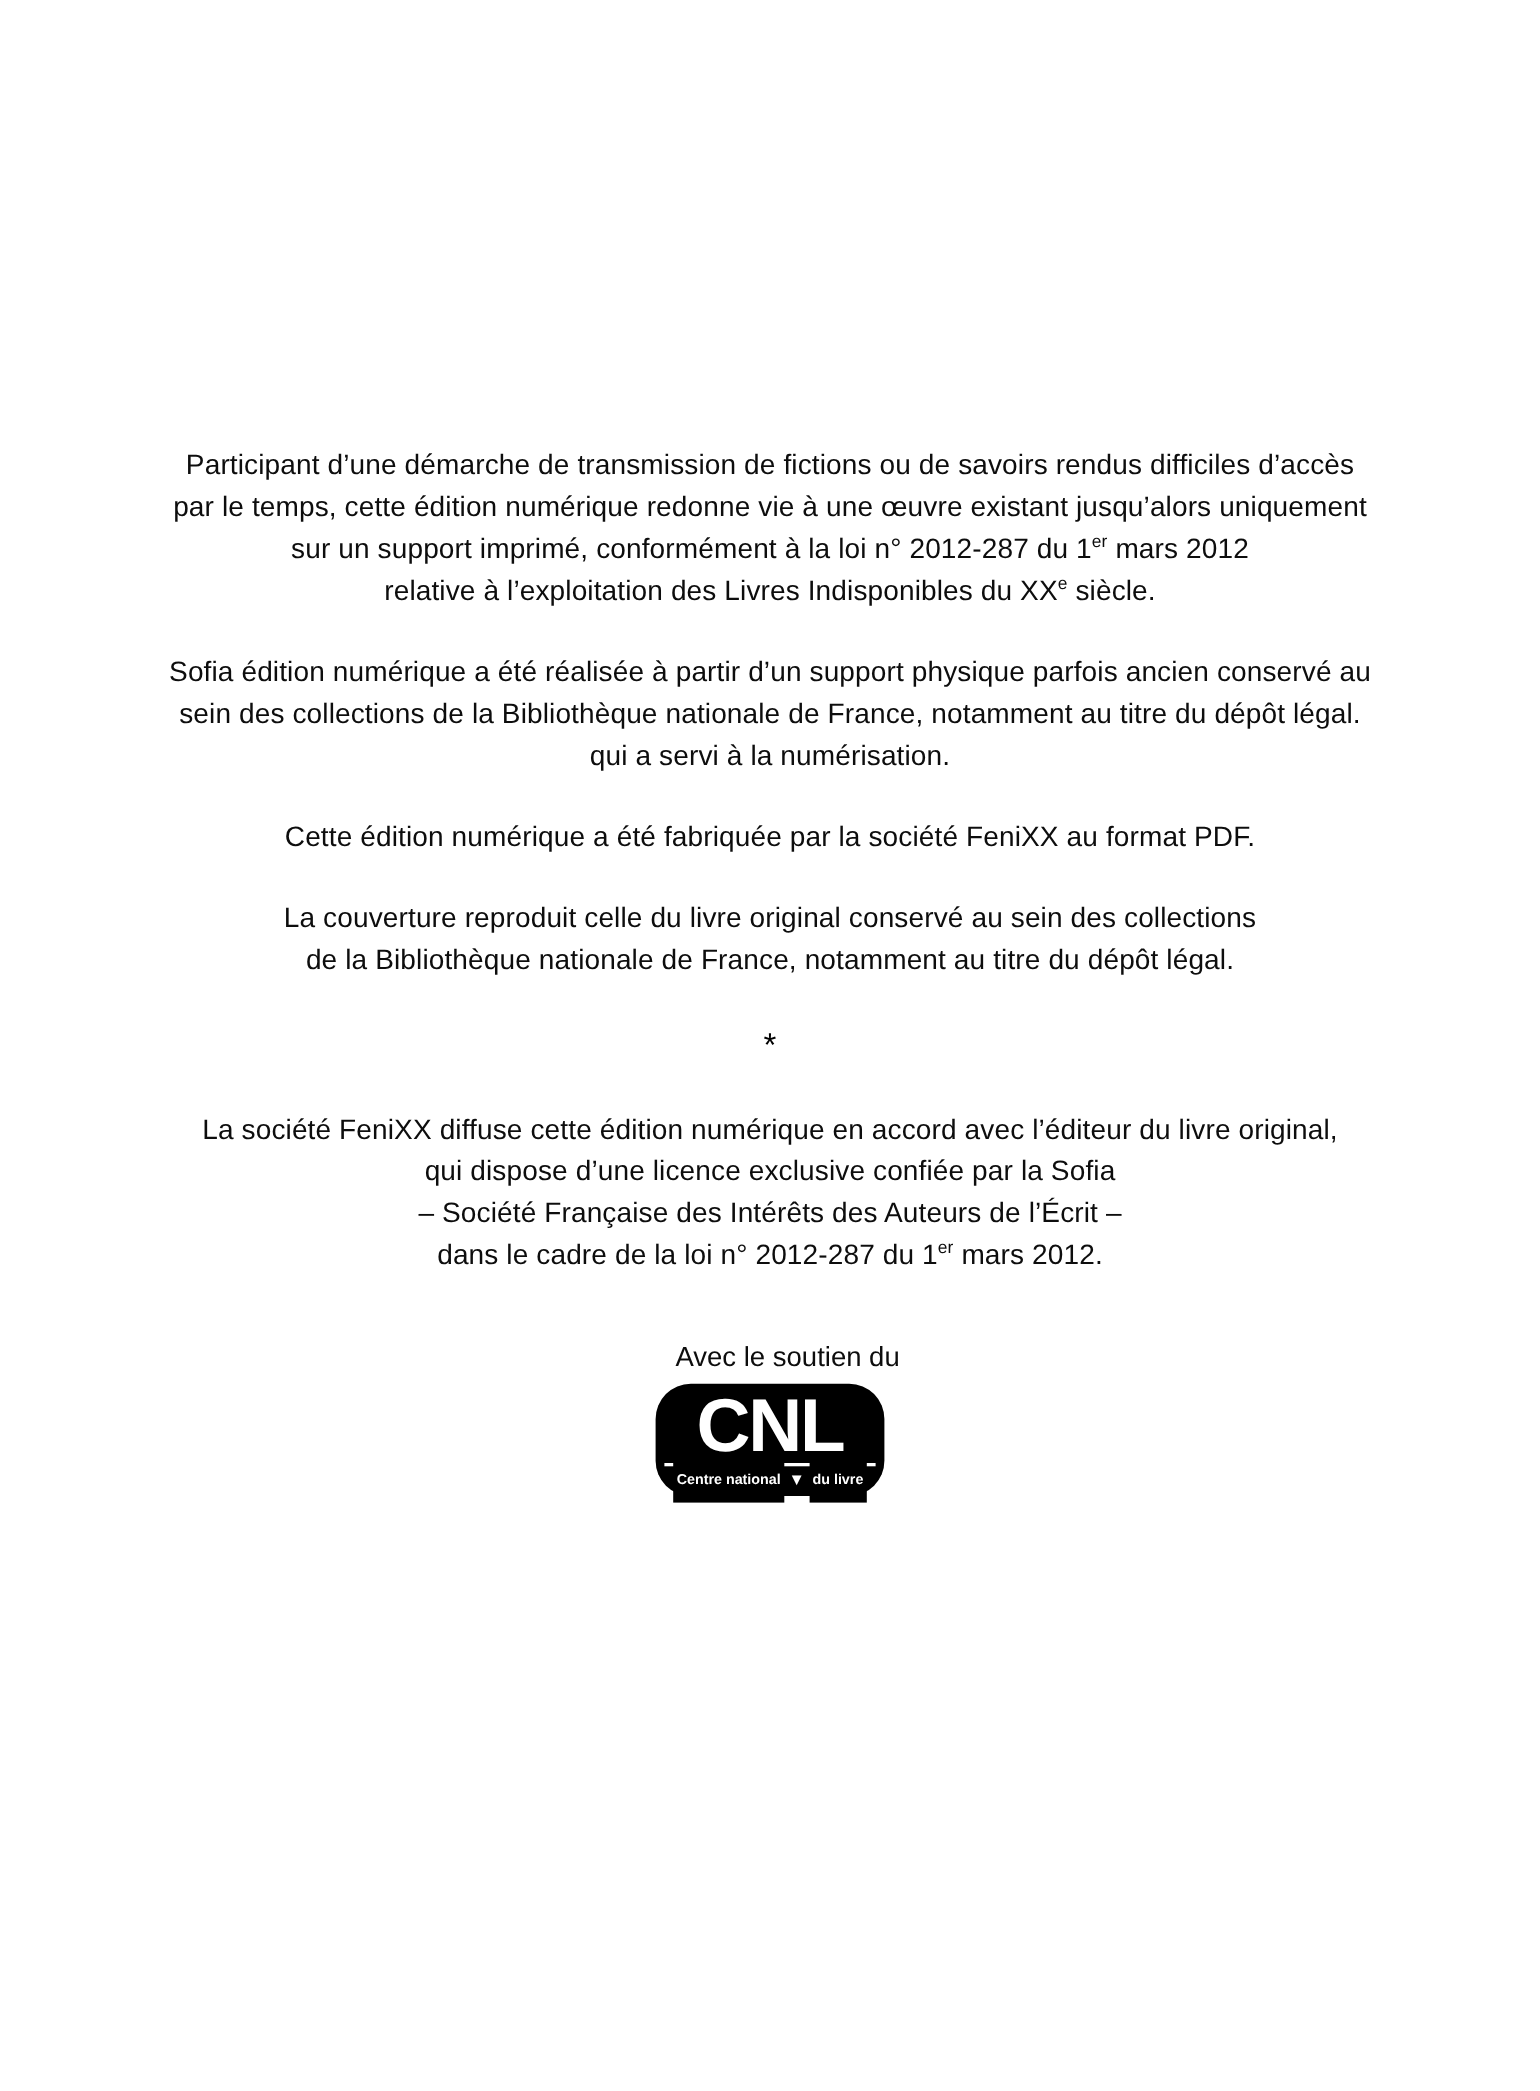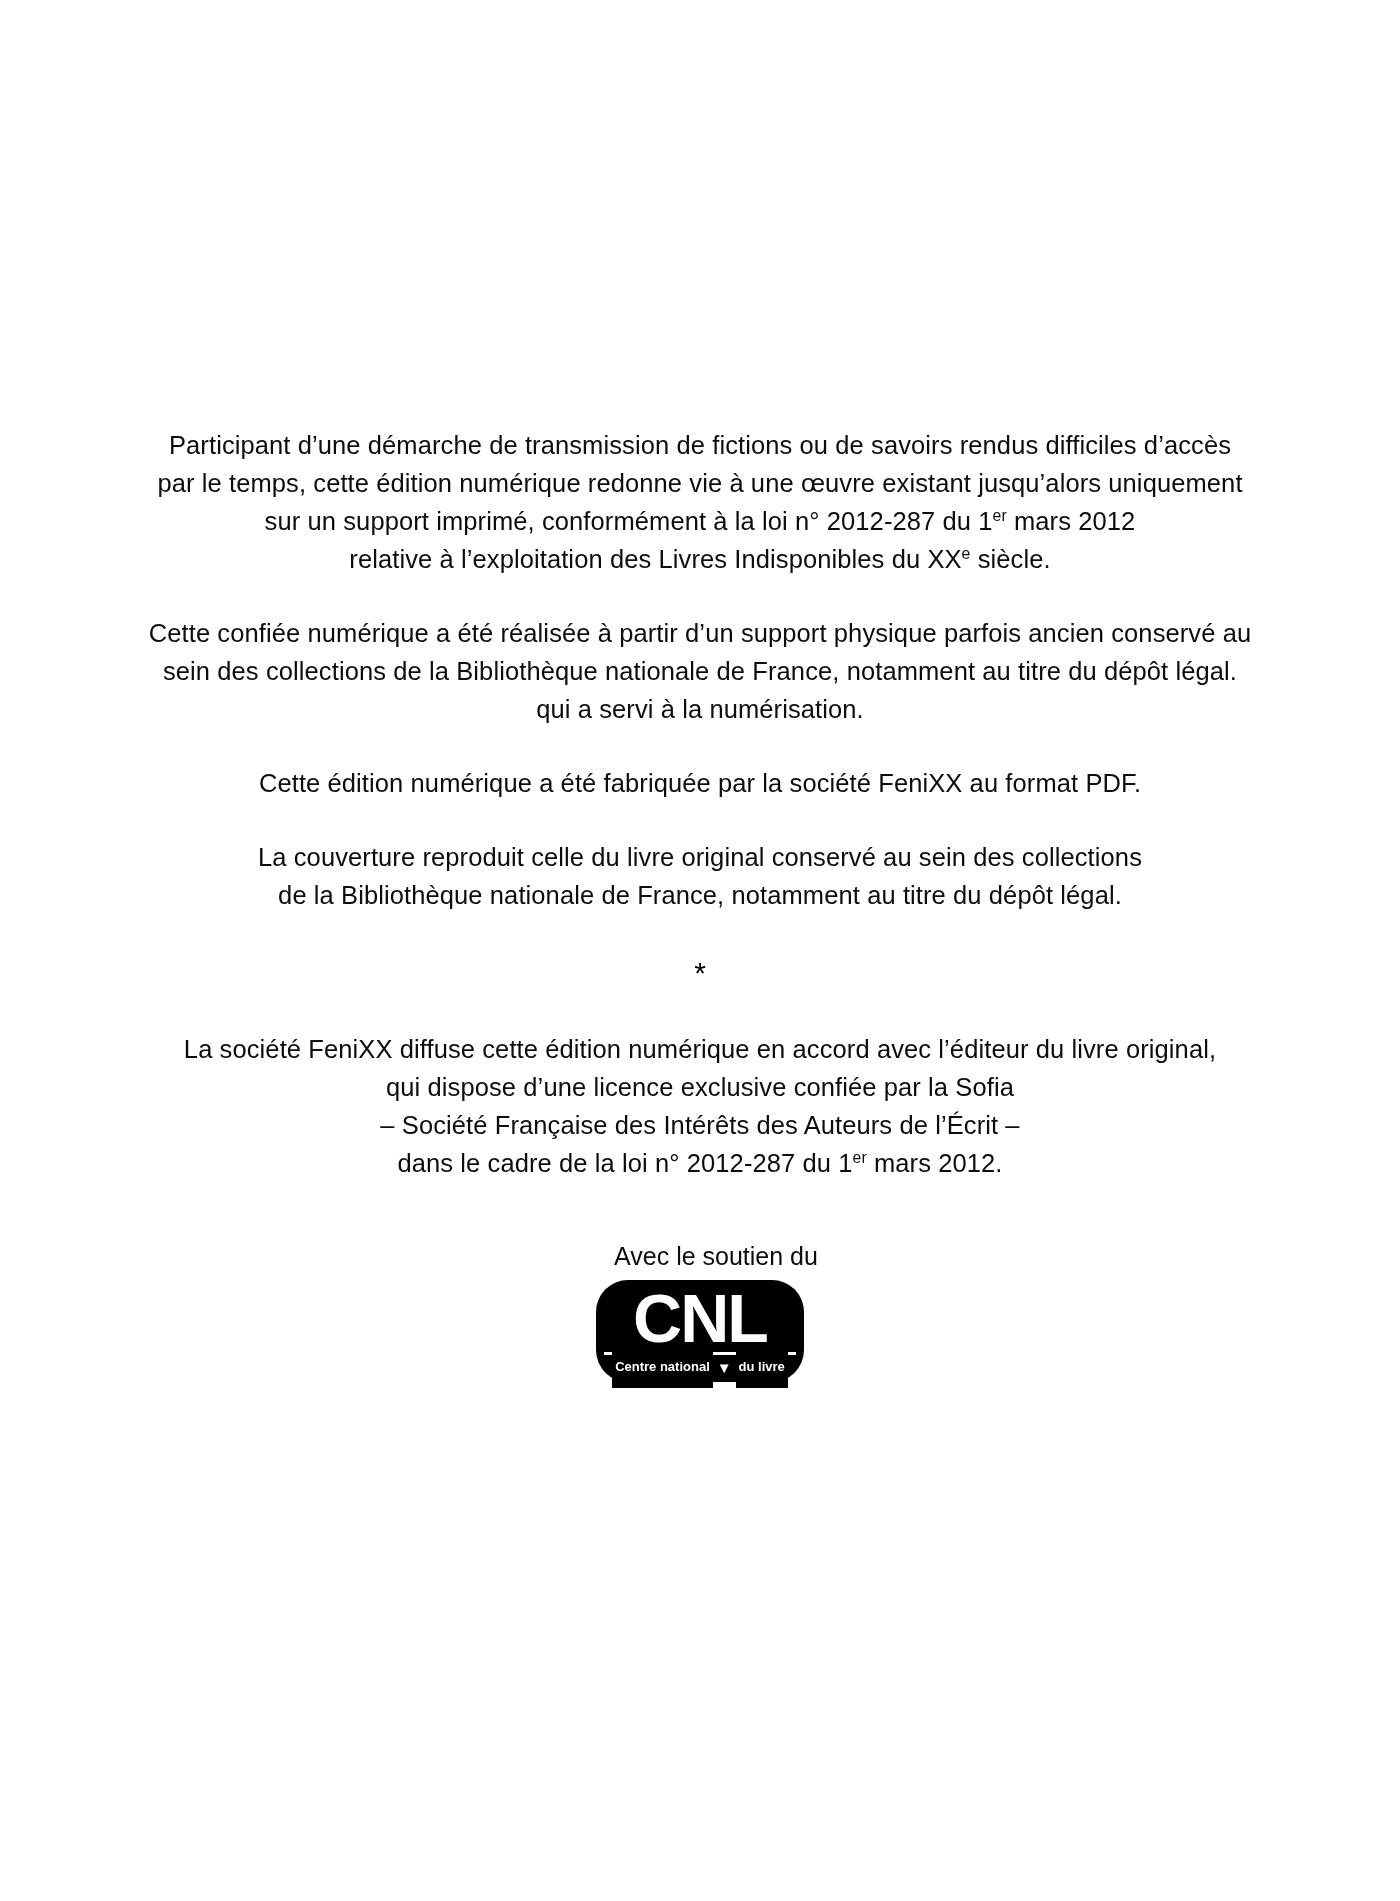--- a/index.html
+++ b/index.html
@@ -19,21 +19,21 @@
     width: 1400px;
     height: 1901px;
     box-sizing: border-box;
     padding: 0;
     position: relative;
   }
   .content {
     position: absolute;
     left: 0;
     right: 0;
-    top: 426px;
+    top: 404px;
     text-align: center;
   }
   .para {
     font-size: 25.5px;
     line-height: 38px;
     letter-spacing: 0.1px;
     margin: 0 auto;
     width: 1180px;
     text-align: center;
     color: #0d0d0d;
@@ -132,21 +132,21 @@
   <div class="content">
 
     <div class="para">
       <span class="line">Participant d’une démarche de transmission de fictions ou de savoirs rendus difficiles d’accès</span>
       <span class="line">par le temps, cette édition numérique redonne vie à une œuvre existant jusqu’alors uniquement</span>
       <span class="line">sur un support imprimé, conformément à la loi n° 2012-287 du 1<sup>er</sup> mars 2012</span>
       <span class="line">relative à l’exploitation des Livres Indisponibles du XX<sup>e</sup> siècle.</span>
     </div>
 
     <div class="para">
-      <span class="line">Cette confiée numérique a été réalisée à partir d’un support physique parfois ancien conservé au</span>
+      <span class="line">Sofia édition numérique a été réalisée à partir d’un support physique parfois ancien conservé au</span>
       <span class="line">sein des collections de la Bibliothèque nationale de France, notamment au titre du dépôt légal.</span>
       <span class="line">qui a servi à la numérisation.</span>
     </div>
 
     <div class="para">
       <span class="line">Cette édition numérique a été fabriquée par la société FeniXX au format PDF.</span>
     </div>
 
     <div class="para">
       <span class="line">La couverture reproduit celle du livre original conservé au sein des collections</span>

